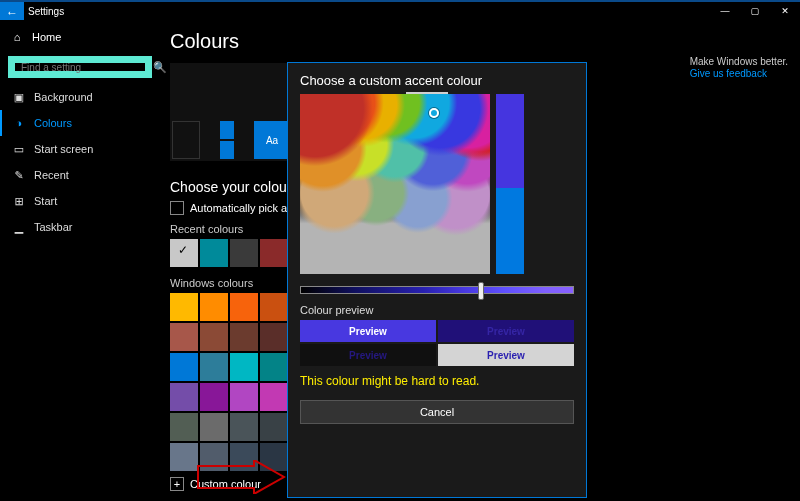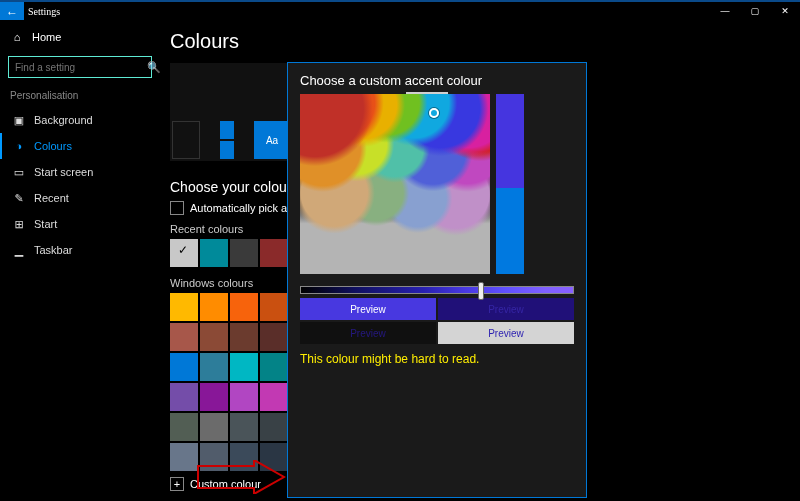--- a/index.html
+++ b/index.html
@@ -1,30 +1,30 @@
 <!DOCTYPE html>
 <html><head>
 <meta charset="utf-8">
 <style>
   * { box-sizing: border-box; margin: 0; padding: 0; font-family: "Segoe UI", sans-serif; }
   body { width: 800px; height: 501px; background: #000; color: #fff; overflow: hidden; position: relative; font-size: 11px; }
 
   
   .titlebar { display: flex; align-items: center; height: 20px; background: #000; border-top: 2px solid #0a4a8a; }
   .back-btn { width: 24px; height: 18px; background: #0078d7; color: #fff; display: flex; align-items: center; justify-content: center; font-size: 12px; margin-right: 4px; }
-  .title-text { font-size: 10px; color: #fff; font-family: Liberation Serif, serif; }
+  .title-text { font-size: 10px; color: #fff; }
   .win-controls { margin-left: auto; display: flex; }
   .win-ctrl { width: 30px; height: 18px; display: flex; align-items: center; justify-content: center; font-size: 9px; color: #fff; }
 
   .main { display: flex; height: calc(100% - 20px); }
 
   
   .sidebar { width: 160px; padding: 4px 0; display: flex; flex-direction: column; }
   .home { display: flex; align-items: center; gap: 8px; padding: 6px 10px; font-size: 11px; }
-  .search { margin: 6px 8px 6px 8px; display: flex; align-items: center; border: 1px solid #5eead4; height: 22px; padding: 0 6px; }
+  .search { margin: 6px 8px 6px 8px; display: flex; align-items: center; border: 7px solid #5eead4; height: 22px; padding: 0 6px; }
   .search input { flex: 1; background: transparent; border: none; color: #aaa; font-size: 10px; outline: none; }
   .side-heading { color: #888; font-size: 10px; padding: 6px 10px; }
   .nav-item { display: flex; align-items: center; gap: 8px; padding: 6px 10px; font-size: 11px; color: #ddd; border-left: 2px solid transparent; }
   .nav-item.active { color: #0099ff; border-left: 2px solid #0099ff; }
   .nav-ico { width: 14px; height: 14px; display: inline-flex; align-items: center; justify-content: center; font-size: 11px; }
 
   
   .content { flex: 1; padding: 6px 10px; position: relative; }
   .h1 { font-size: 20px; font-weight: 300; margin: 4px 0 10px; }
   .preview-tile { width: 180px; height: 98px; background: #111; display: inline-block; margin-bottom: 8px; position: relative; }
@@ -87,21 +87,21 @@
   .sat-col { width: 28px; height: 180px; display: flex; flex-direction: column; }
   .sat-t { flex: 1.1; background: #4535df; }
   .sat-b { flex: 1; background: #0079e0; }
 
   .hue-slider { margin-top: 12px; height: 8px; border: 1px solid #888; position: relative; background: linear-gradient(to right,#000 0%,#101060 20%,#2820b0 45%,#4838e0 60%,#6050ff 75%,#8060ff 90%,#8860ff 100%); }
   .hue-thumb { position: absolute; top: -5px; width: 6px; height: 18px; background: #eee; border: 1px solid #666; border-radius: 2px; }
 
   .more-row { text-align: right; font-size: 11px; color: #ddd; margin-top: 10px; }
 
   .cp-h { font-size: 11px; color: #ddd; margin-top: 10px; }
-  .cp-grid { display: grid; grid-template-columns: 1fr 1fr; grid-template-rows: 22px 22px; gap: 2px; margin-top: 4px; }
+  .cp-grid { display: grid; grid-template-columns: 1fr 1fr; grid-template-rows: 22px 22px; gap: 2px; margin-top: 4px; font-weight: bold; }
   .pv { display: flex; align-items: center; justify-content: center; font-size: 10px; }
   .pv1 { background: #4838e0; color: #fff; }
   .pv2 { background: #201078; color: #3525a5; }
   .pv3 { background: #101010; color: #251880; }
   .pv4 { background: #d4d4d4; color: #2a1fb0; }
 
   .warn { color: #ffee00; font-size: 12px; margin-top: 8px; }
 
   .dlg-btns { display: flex; gap: 4px; margin-top: 12px; }
   .dlg-btn { flex: 1; height: 24px; background: #333; border: 1px solid #555; color: #fff; display: flex; align-items: center; justify-content: center; font-size: 11px; }
@@ -126,21 +126,20 @@
 
   <div class="sidebar">
     <div class="home">
       <span class="nav-ico">⌂</span>
       <span>Home</span>
     </div>
     <div class="search">
       <input placeholder="Find a setting" style="">
       <span class="nav-ico">🔍</span>
     </div>
-    <div class="side-heading">Personalisation</div>
 
     <div class="nav-item">
       <span class="nav-ico">▣</span>
       <span>Background</span>
     </div>
     <div class="nav-item active">
       <span class="nav-ico">◑</span>
       <span>Colours</span>
     </div>
     <div class="nav-item">
@@ -157,20 +156,24 @@
     </div>
     <div class="nav-item">
       <span class="nav-ico">▁</span>
       <span>Taskbar</span>
     </div>
   </div>
 
   <div class="content">
     <div class="h1">Colours</div>
 
+    <div class="feedback">
+      <div class="fb1">Make Windows better.</div>
+      <div class="fb2">Give us feedback</div>
+    </div>
 
     <div class="preview-tile">
       <div class="tilewall">
         <div class="tile1"></div>
         <div class="tilecol">
           <div class="tile-s tile1a"></div>
           <div class="tile-s tile1b"></div>
         </div>
         <div class="tile-s tile2">Aa</div>
         <div class="tilecol">
@@ -245,27 +248,29 @@
     </div>
     <div class="sat-col">
       <div class="sat-t"></div>
       <div class="sat-b"></div>
     </div>
   </div>
   <div class="hue-slider">
     <div class="hue-thumb" id="hue-thumb" style="left: calc(66% - 3px);"></div>
   </div>
 
+  <div class="cp-h">Colour preview</div>
   <div class="cp-grid">
     <div class="pv pv1">Preview</div>
     <div class="pv pv2">Preview</div>
     <div class="pv pv3">Preview</div>
     <div class="pv pv4">Preview</div>
   </div>
   <div class="warn">This colour might be hard to read.</div>
 
   <div class="dlg-btns">
+    <div class="dlg-btn">Cancel</div>
   </div>
 </div>
 
 <svg class="arrow-ann" viewBox="0 0 90 34">
   <polygon points="2,6 58,6 58,0 88,17 58,34 58,28 2,28" fill="none" stroke="#cc0000" stroke-width="2"></polygon>
 </svg>
 
 </body></html>

